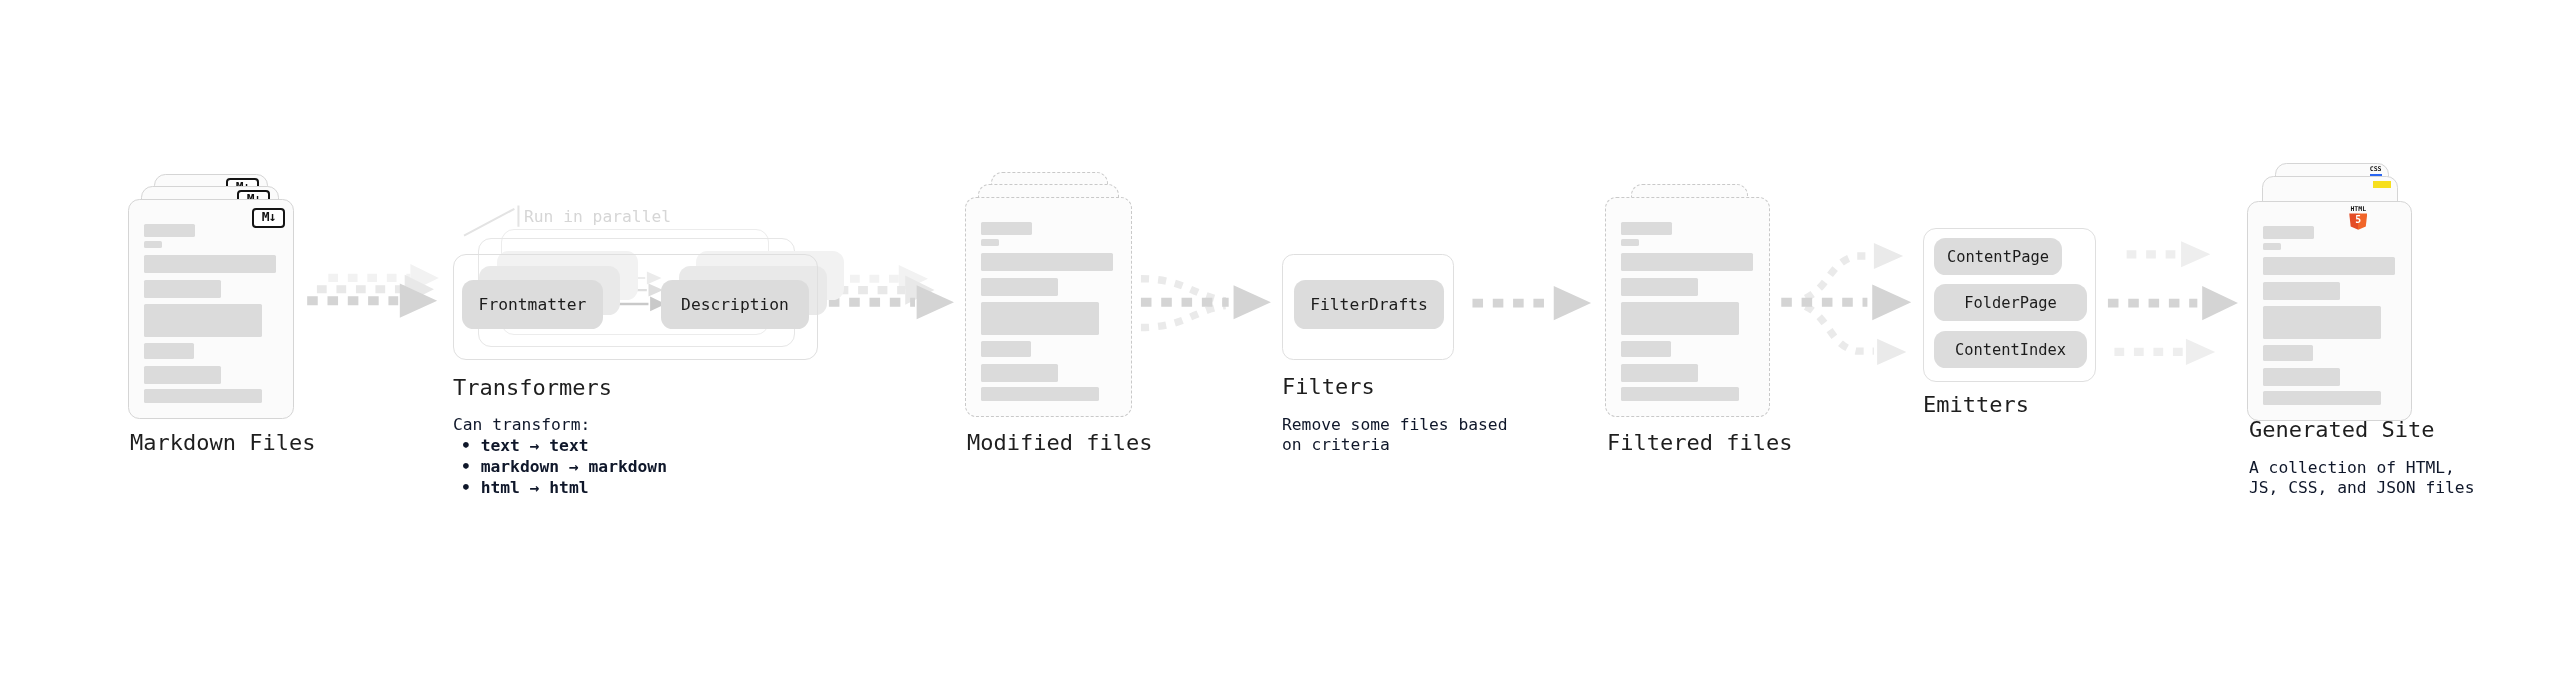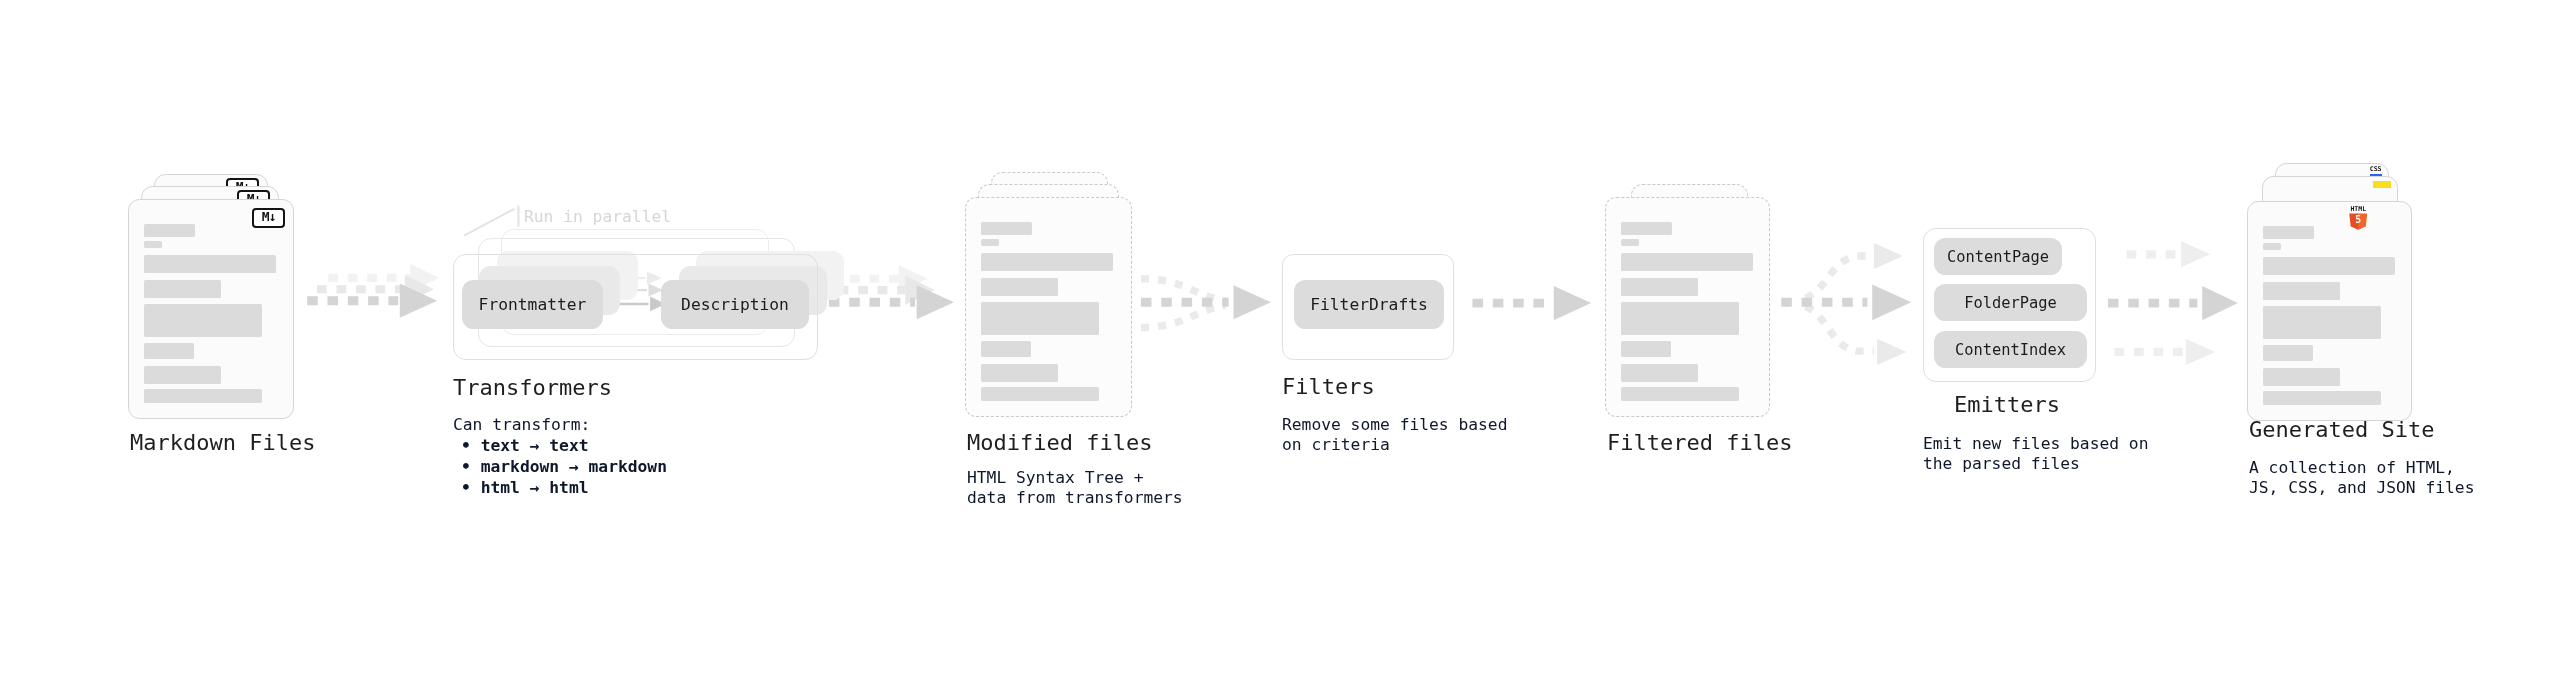--- a/index.html
+++ b/index.html
@@ -176,24 +176,20 @@
       <div class="bar" style="top:41px;width:18px;height:6.5px"></div>
       <div class="bar" style="top:55px;width:132px;height:18px"></div>
       <div class="bar" style="top:80px;width:77px;height:18px"></div>
       <div class="bar" style="top:104px;width:118px;height:32.5px"></div>
       <div class="bar" style="top:143px;width:50px;height:16.3px"></div>
       <div class="bar" style="top:166px;width:77px;height:18px"></div>
       <div class="bar" style="top:189px;width:118px;height:14px"></div>
     </div>
   </div>
   <div class="stage-title" style="left:967px;top:432px;">Modified files</div>
-  <div class="stage-desc" style="left:967px;top:468px;">
-    <div>HTML Syntax Tree +</div>
-    <div>data from transformers</div>
-  </div>
 
   <div>
     <div class="outline" style="left:1282px;top:254px;width:172px;height:106px;border-radius:11.4px;"></div>
     <div class="pill" style="left:1294px;top:280px;width:150px;height:49px;">FilterDrafts</div>
   </div>
   <div class="stage-title" style="left:1282px;top:376px;">Filters</div>
   <div class="stage-desc" style="left:1282px;top:415px;">
     <div>Remove some files based</div>
     <div>on criteria</div>
   </div>
@@ -212,25 +208,21 @@
     </div>
   </div>
   <div class="stage-title" style="left:1607px;top:432px;">Filtered files</div>
 
   <div>
     <div class="outline" style="left:1923px;top:228px;width:173px;height:154px;"></div>
     <div class="pill" style="left:1934px;top:238px;width:128px;height:37px;font-size:15.4px;">ContentPage</div>
     <div class="pill" style="left:1934px;top:284px;width:153px;height:37px;font-size:15.4px;">FolderPage</div>
     <div class="pill" style="left:1934px;top:331px;width:153px;height:37px;font-size:15.4px;">ContentIndex</div>
   </div>
-  <div class="stage-title" style="left:1923px;top:394px;margin-left:31px;">Emitters</div>
-  <div class="stage-desc" style="left:1923px;top:434px;">
-    <div>Emit new files based on</div>
-    <div>the parsed files</div>
-  </div>
+  <div class="stage-title" style="left:1923px;top:394px;">Emitters</div>
 
   <div>
     <div class="doc" style="left:2275px;top:163px;width:114px;">
       <span class="css-icon">CSS</span>
     </div>
     <div class="doc" style="left:2262px;top:176px;width:136px;">
       <span class="js-icon"></span>
     </div>
     <div class="doc" style="left:2247px;top:201px;width:165px;">
       <div class="html5-logo">

